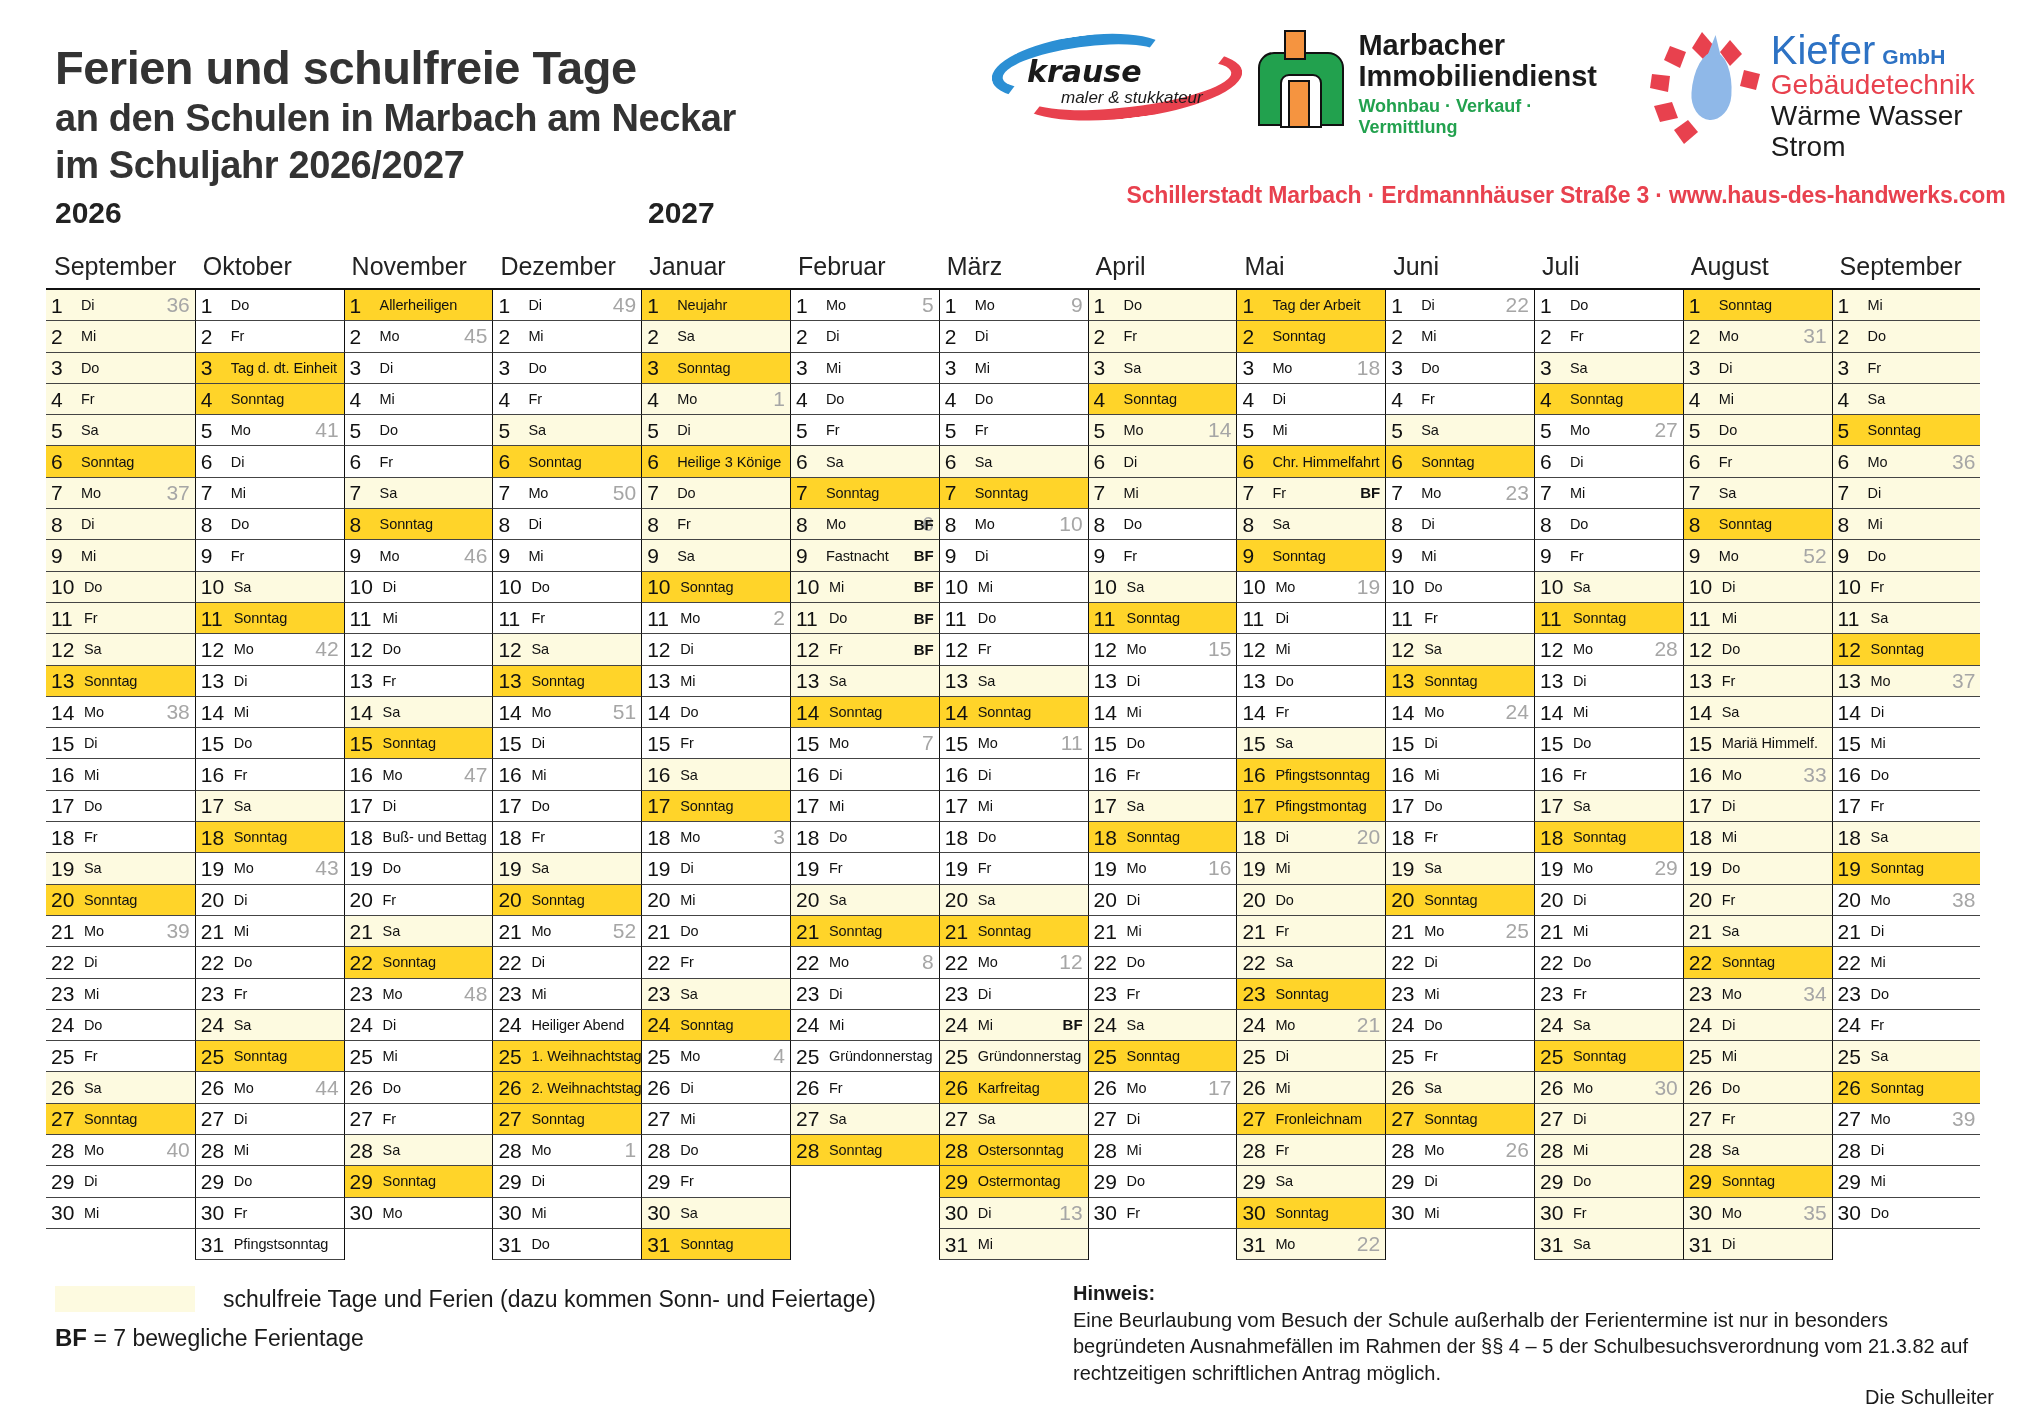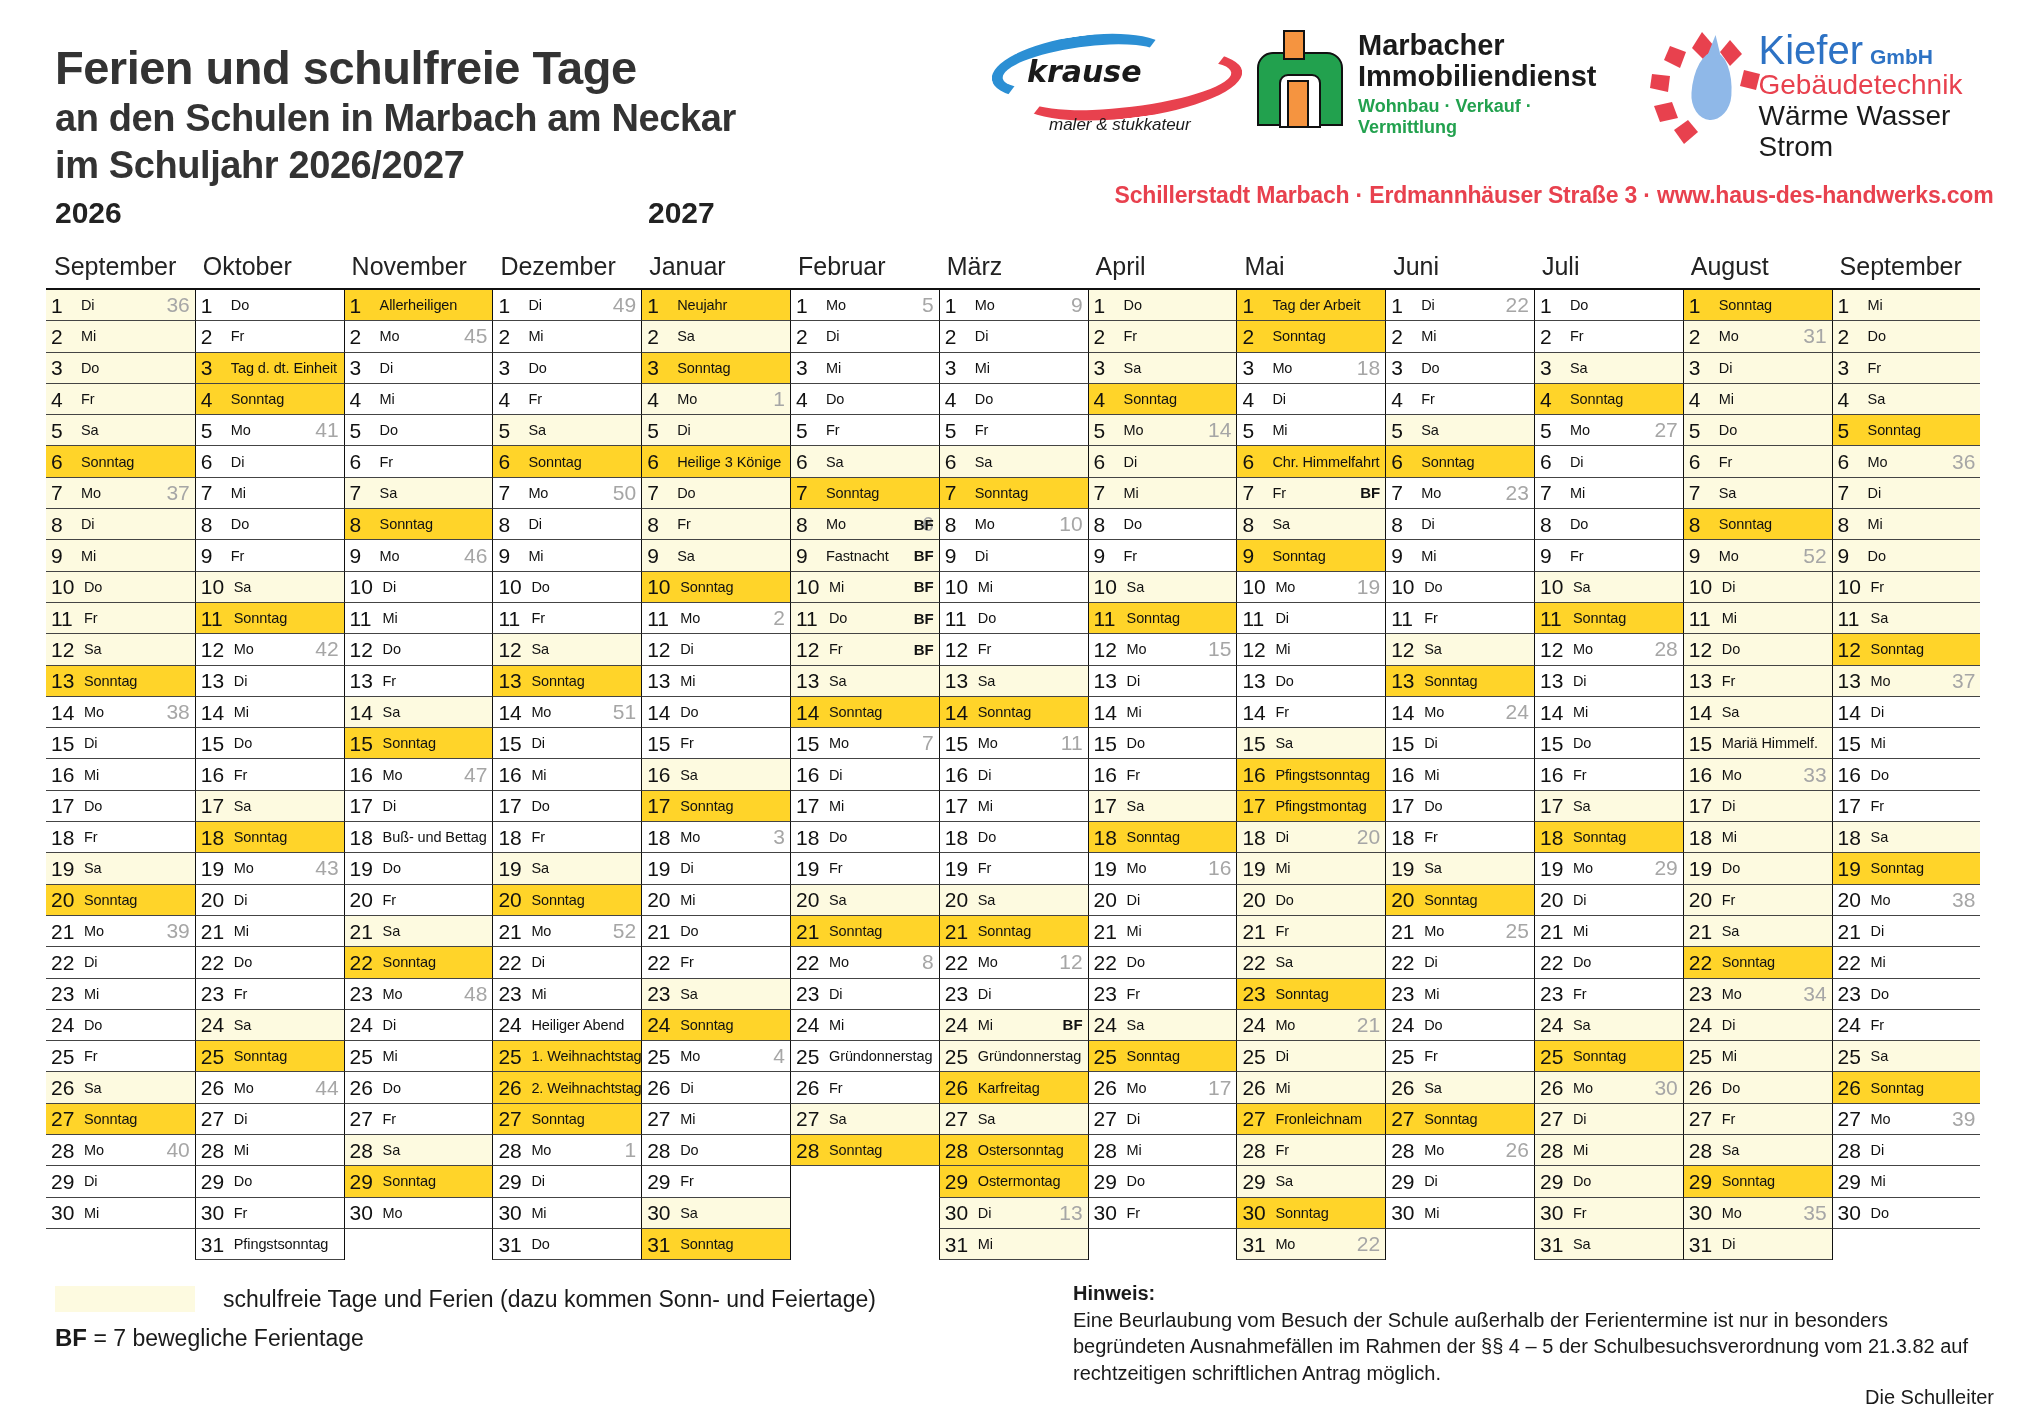--- a/index.html
+++ b/index.html
@@ -31,35 +31,35 @@
     border-right-color:transparent; border-bottom-color:transparent;
     transform:rotate(-8deg);
   }
   .krause-red {
     position:absolute; left:30px; top:22px; width:228px; height:66px;
     border:11px solid #e8414e; border-radius:50%/50%;
     border-left-color:transparent; border-top-color:transparent;
     transform:rotate(-7deg);
   }
   .krause-word { position:absolute; left:42px; top:24px; font-size:30px; font-weight:bold; font-style:italic; color:#1a1a1a; font-family:"DejaVu Sans", sans-serif; }
-  .krause-sub { position:absolute; left:64px; top:58px; font-size:17px; font-style:italic; color:#1a1a1a;margin-top:27px; }
+  .krause-sub { position:absolute; left:76px; top:58px; font-size:17px; font-style:italic; color:#1a1a1a; }
 
   
   .logo-mid { display:flex; align-items:flex-start; gap:24px; }
   .mid-mark { position:relative; width:86px; height:96px; }
   .mid-n { position:absolute; left:0; top:22px; width:86px; height:74px; background:#22a14e; border:2px solid #111; border-radius:16px 16px 0 0; }
   .mid-n-cut { position:absolute; left:22px; top:44px; width:42px; height:54px; background:#ffffff; border:2px solid #111; border-radius:9px 9px 0 0; }
   .mid-dot { position:absolute; left:26px; top:0px; width:22px; height:30px; background:#f59440; border:2px solid #111; }
   .mid-bar { position:absolute; left:30px; top:50px; width:22px; height:48px; background:#f59440; border:2px solid #111; }
   .mid-text1 { font-size:29px; font-weight:bold; line-height:1.08; color:#1b1b1b; }
   .mid-text2 { font-size:29px; font-weight:bold; line-height:1.08; color:#1b1b1b; }
   .mid-text3 { font-size:18px; font-weight:bold; color:#22a14e; margin-top:3px; }
 
   
-  .logo-right { display:flex; align-items:flex-start; gap:4px; }
+  .logo-right { display:flex; align-items:flex-start; gap:16px; }
   .kief-mark { position:relative; width:124px; height:118px; }
   .kief-sun { position:absolute; left:0; top:0; width:124px; height:118px; }
   .kief-drop { position:absolute; left:48px; top:22px; width:40px; height:68px; background:#8fb8e8; border-radius:50% 50% 50% 50%/62% 62% 38% 38%; transform:rotate(4deg); }
   .kief-drop:after { content:""; position:absolute; left:13px; top:-17px; width:0; height:0; border-left:7px solid transparent; border-right:7px solid transparent; border-bottom:22px solid #8fb8e8; }
   .kief-t1 { font-size:40px; color:#2d72c4; font-weight:normal; line-height:1.0; }
   .kief-gmbh { font-size:21px; color:#2d72c4; font-weight:bold; }
   .kief-t2 { font-size:28px; color:#e8414e; line-height:1.1; }
   .kief-t3 { font-size:28px; color:#1b1b1b; line-height:1.1; }
 
   .addr { position:absolute; right:10px; top:160px; font-size:23px; font-weight:bold; color:#e8414e; letter-spacing:-0.2px; }

